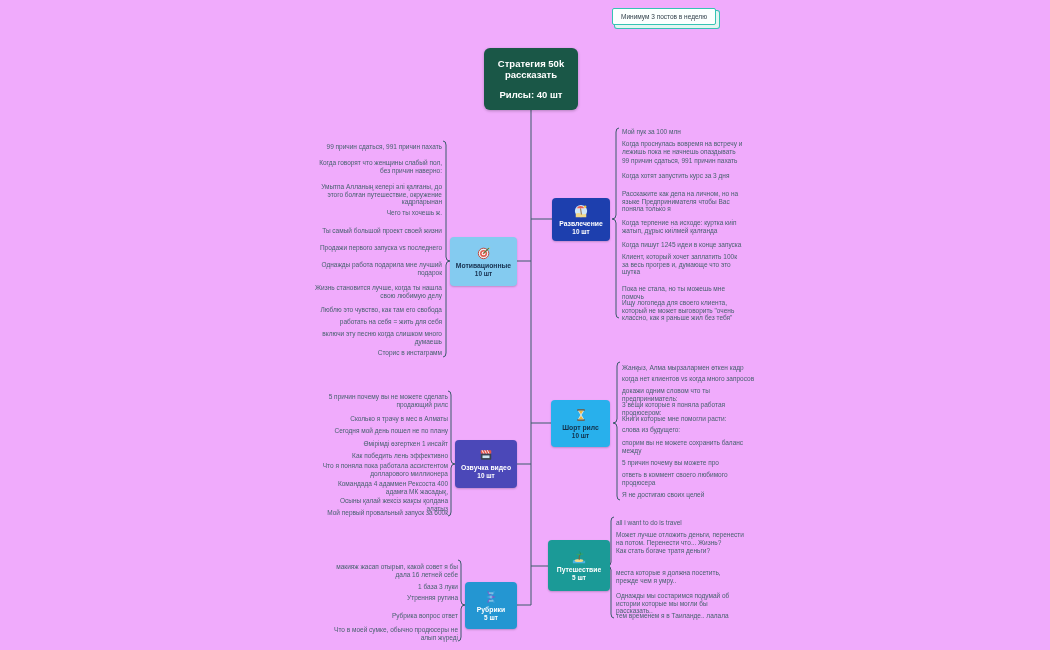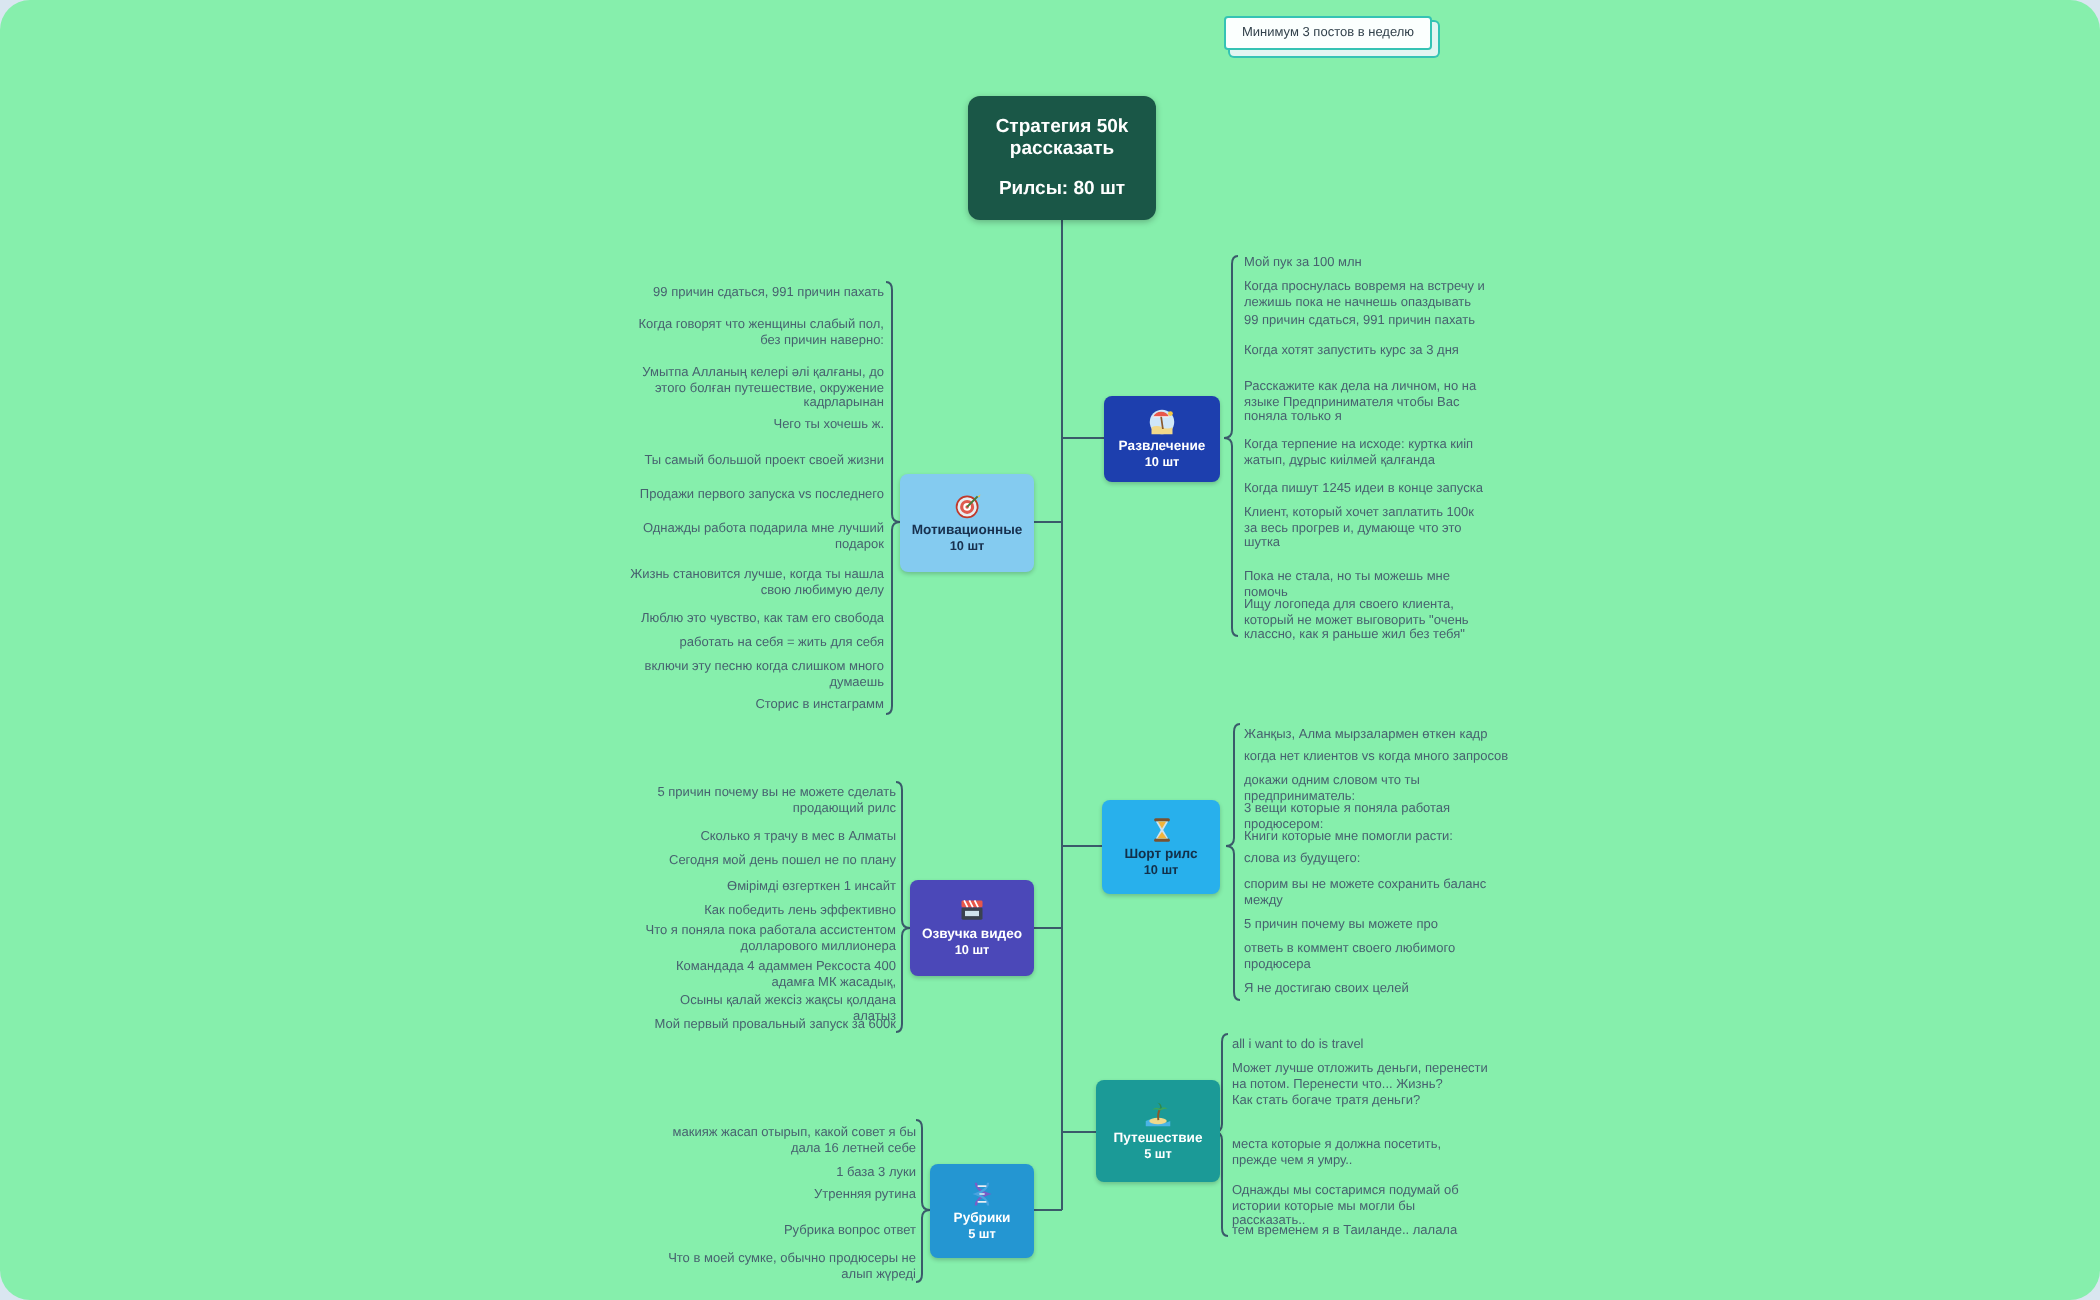--- a/index.html
+++ b/index.html
@@ -1,17 +1,17 @@
 <!DOCTYPE html>
 <html><head>
 <meta charset="utf-8">
 <style>
   html,body{margin:0;padding:0;background:#d9e6f0;}
-  .canvas{position:relative;width:1050px;height:650px;background:#86efac;overflow:hidden;
-          font-family:"Liberation Sans",sans-serif;border-radius:15px;}
+  .canvas{position:relative;width:1050px;height:650px;background:#f0abfc;overflow:hidden;
+          font-family:"Liberation Sans",sans-serif;}
   svg.lines{position:absolute;left:0;top:0;width:1050px;height:650px;}
   .badge{position:absolute;left:612px;top:8px;padding:4px 8px;background:#fbfffe;
          border:1px solid #35c3b4;border-radius:2px;font-size:6.5px;color:#33424c;
          box-shadow:3px 3px 0 0 #e2f5f1,3px 3px 0 1px #35c3b4;white-space:nowrap;}
   .root-node{position:absolute;left:484px;top:48px;width:94px;height:62px;background:#1a5747;
          border-radius:6px;color:#ffffff;display:flex;flex-direction:column;align-items:center;
          justify-content:center;text-align:center;font-weight:bold;font-size:9.5px;line-height:11px;
          box-shadow:0 1px 3px rgba(0,0,0,.25);}
   .root-node .gap{height:9px;}
   .branch-node{position:absolute;border-radius:4px;display:flex;flex-direction:column;
@@ -47,21 +47,21 @@
     </svg>
 
   <div class="badge">
     <span>Минимум 3 постов в неделю</span>
   </div>
 
   <div class="root-node">
     <div>Стратегия 50k</div>
     <div>рассказать</div>
     <div class="gap"></div>
-    <div>Рилсы: 80 шт</div>
+    <div>Рилсы: 40 шт</div>
   </div>
 
   <div id="branches">
       <div class="branch-node" style="left: 450px; top: 237px; width: 67px; height: 49px; background: rgb(132, 203, 240); color: rgb(23, 48, 78);">
         <span class="icon">
           <svg viewBox="0 0 16 16">
             <circle cx="7.5" cy="8.5" r="6" fill="#e8eef2" stroke="#c0392b" stroke-width="1"></circle>
             <circle cx="7.5" cy="8.5" r="4" fill="#e05a4e"></circle>
             <circle cx="7.5" cy="8.5" r="2.2" fill="#ffffff"></circle>
             <circle cx="7.5" cy="8.5" r="1" fill="#e05a4e"></circle>

